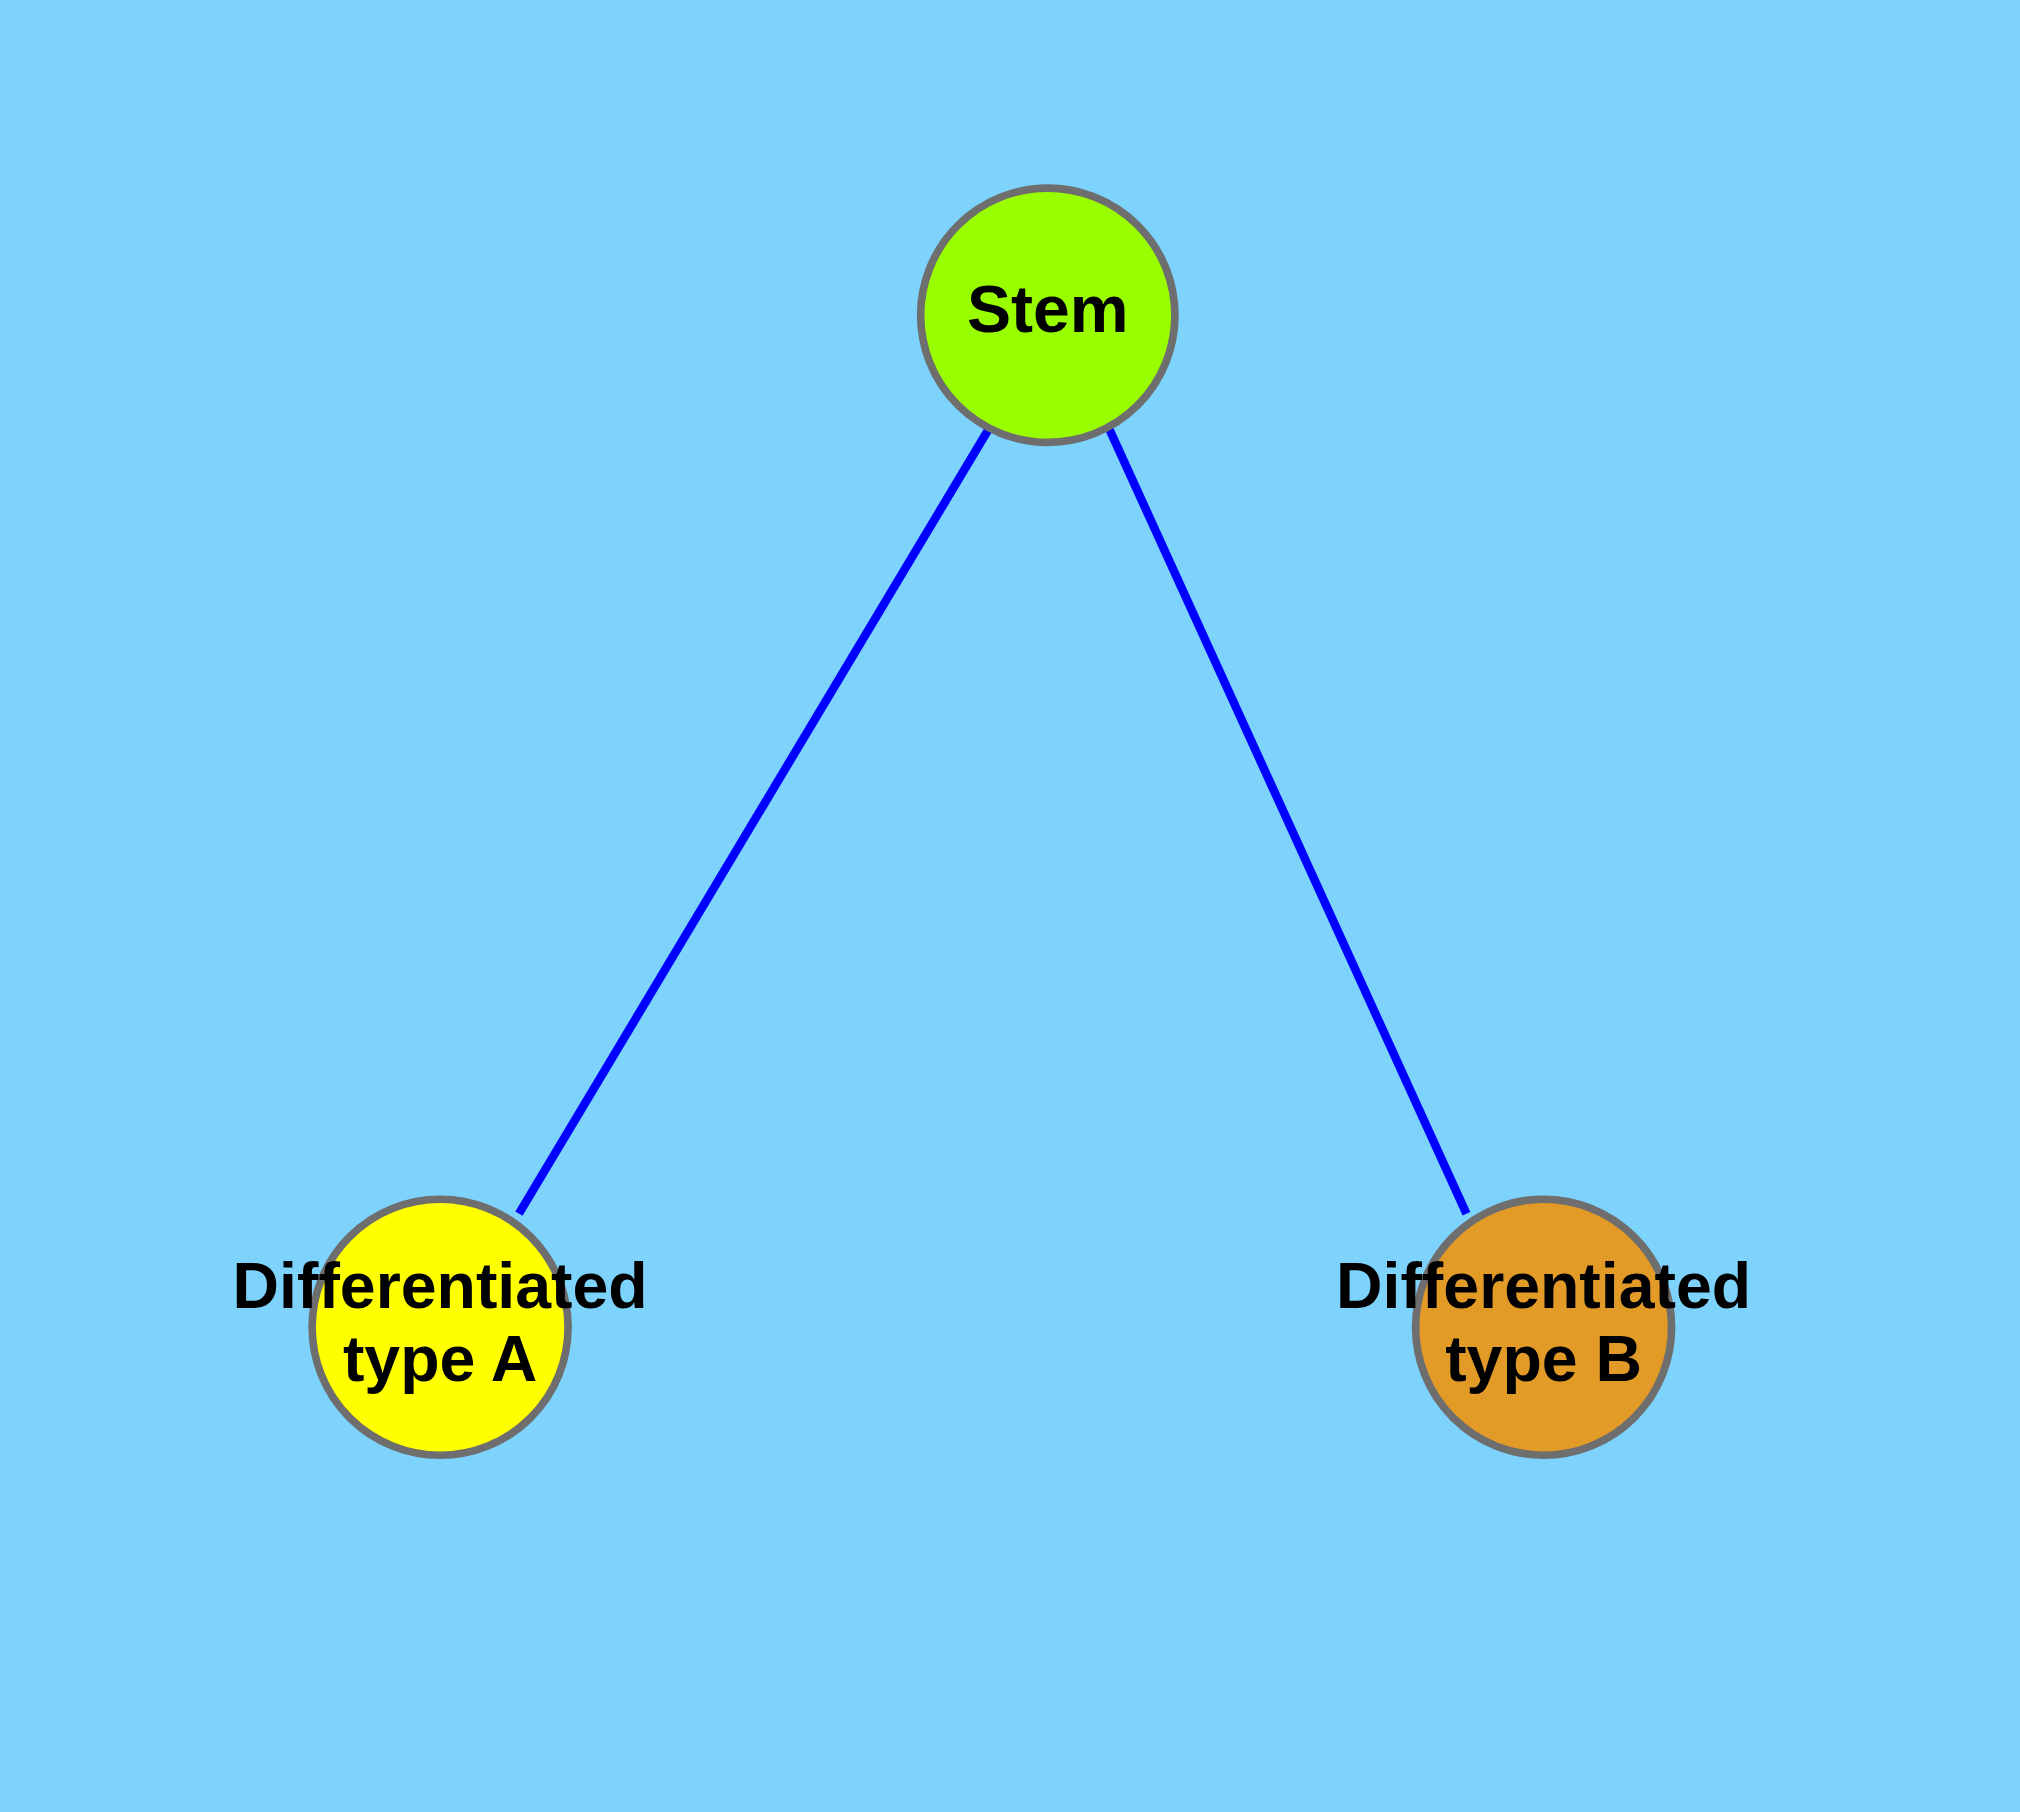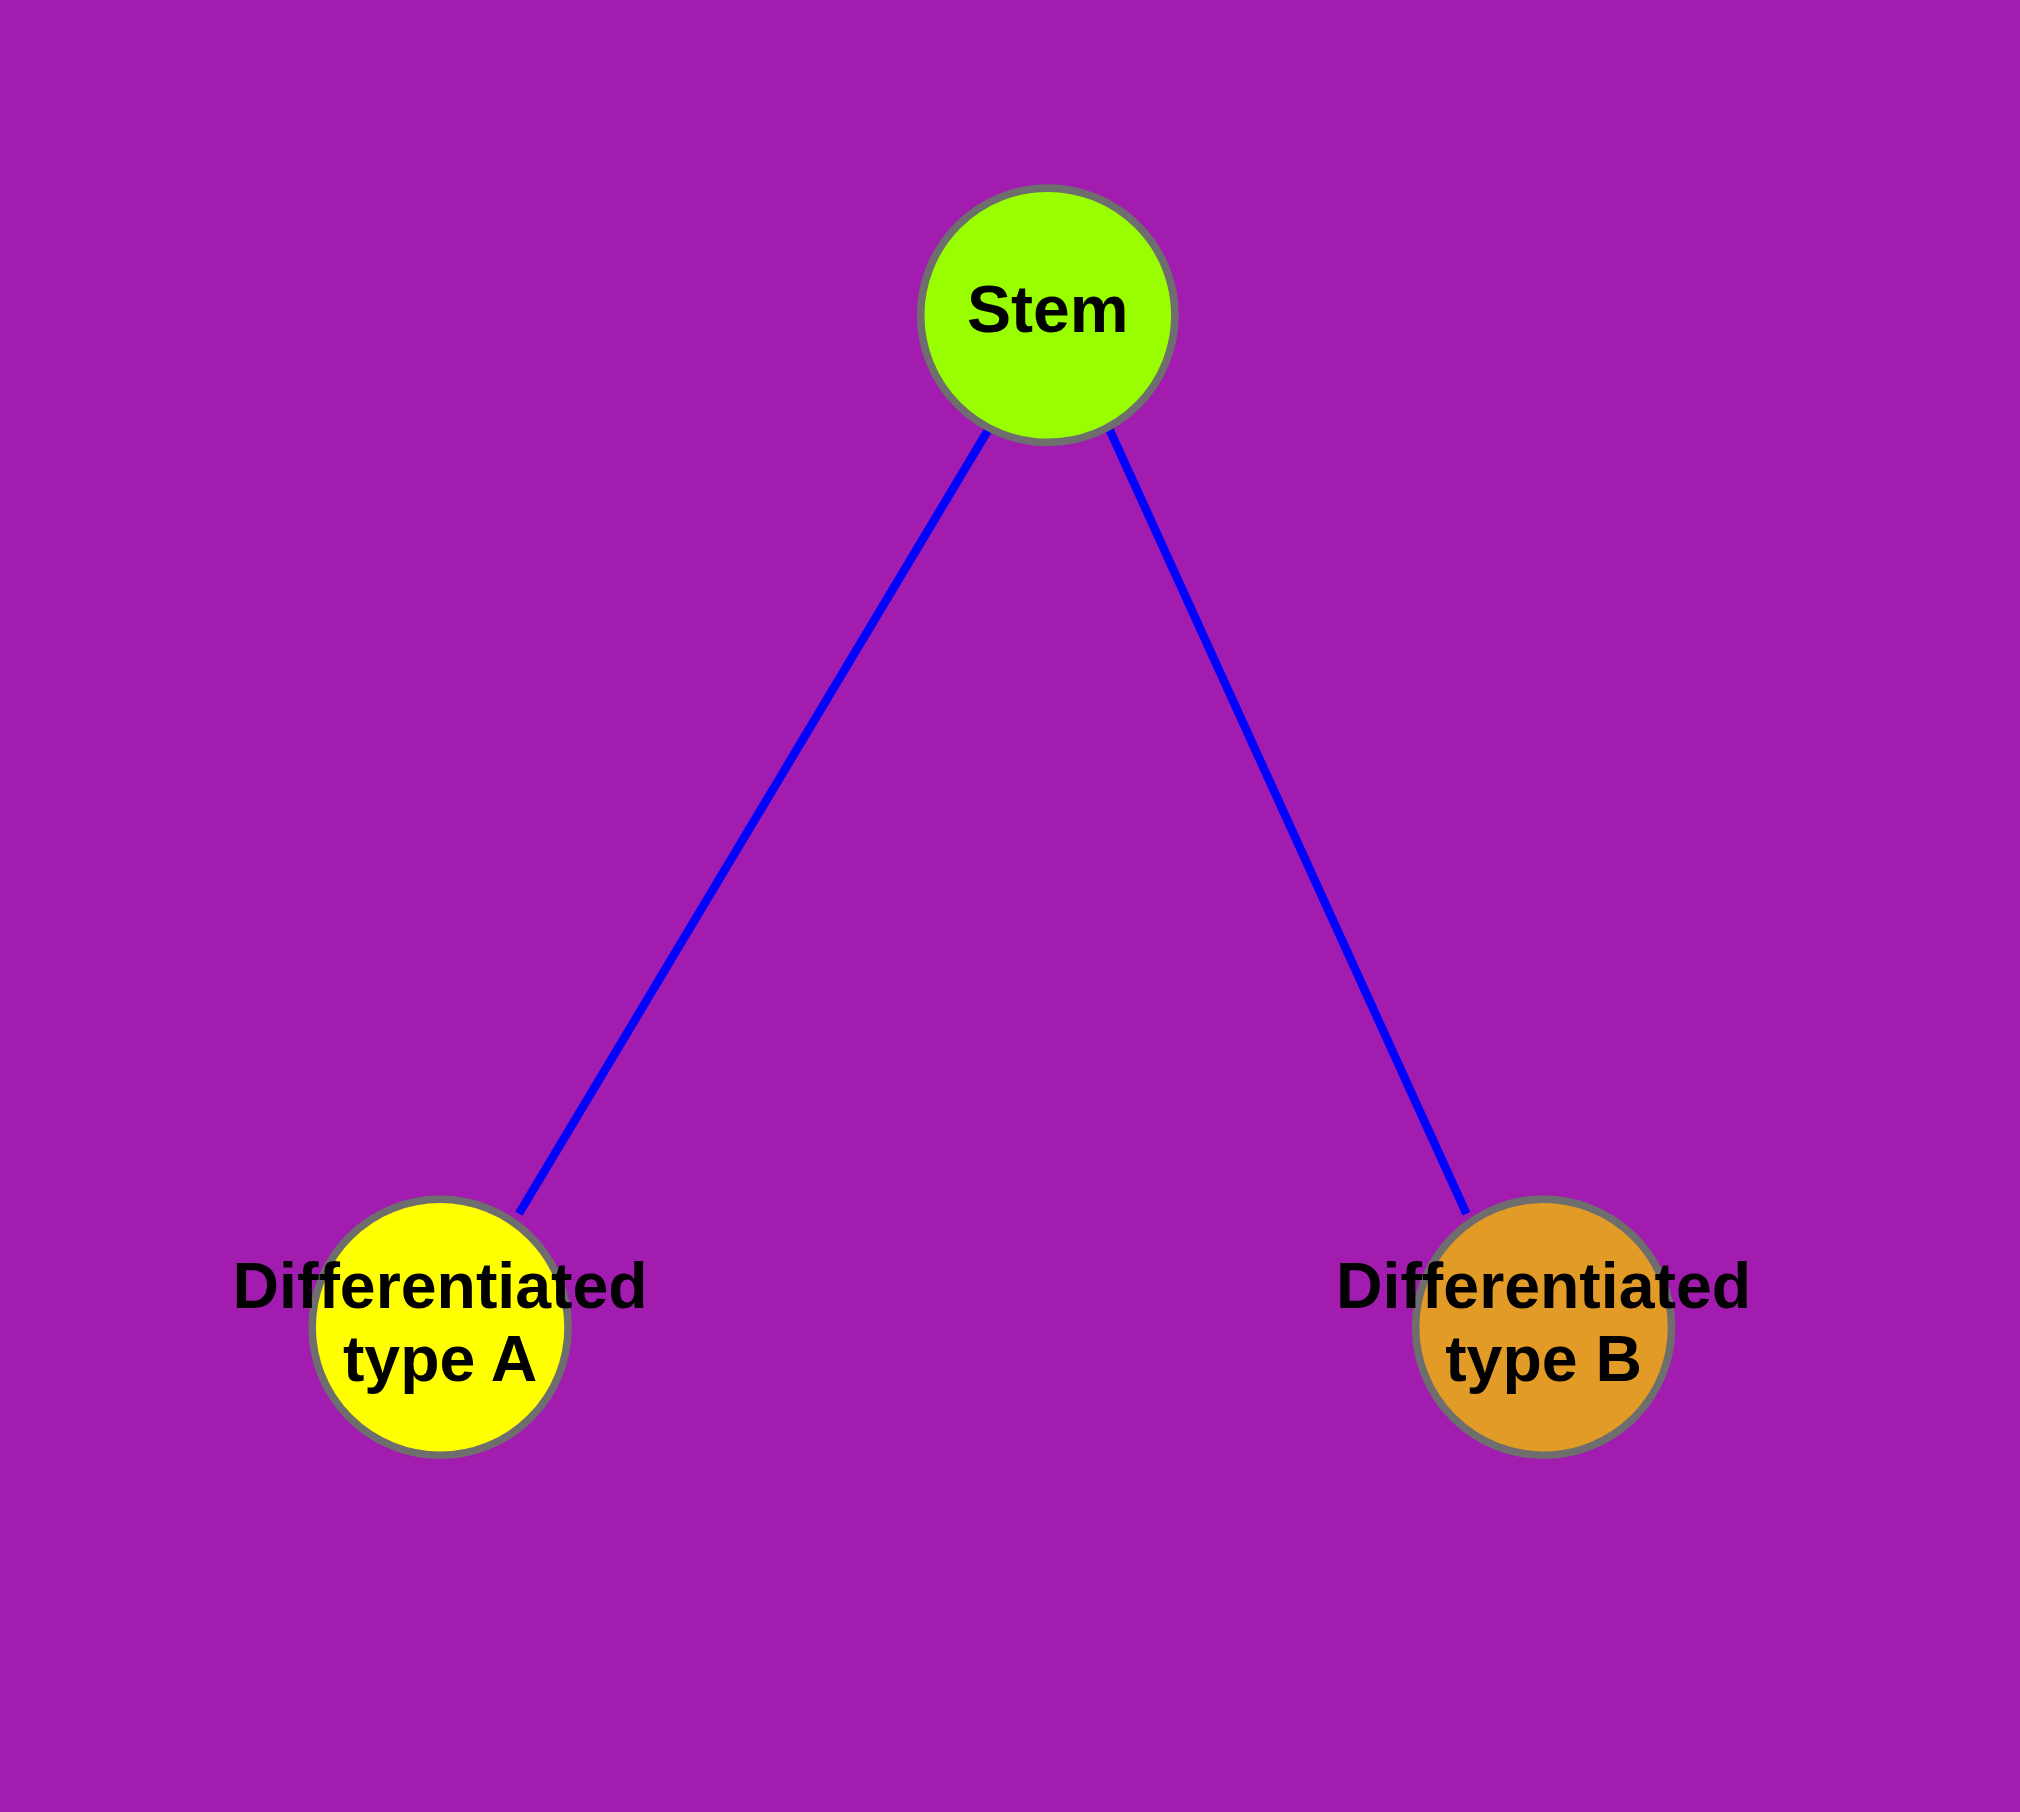--- a/index.html
+++ b/index.html
@@ -4,21 +4,21 @@
 <style>
   html, body {
     margin: 0;
     padding: 0;
     background: #ffffff;
   }
   #canvas {
     position: relative;
     width: 2021px;
     height: 1812px;
-    background: #a21caf;
+    background: #7dd3fc;
     overflow: hidden;
     font-family: "Liberation Sans", sans-serif;
   }
   #graph-svg {
     position: absolute;
     left: 0;
     top: 0;
     width: 2021px;
     height: 1812px;
     display: block;

